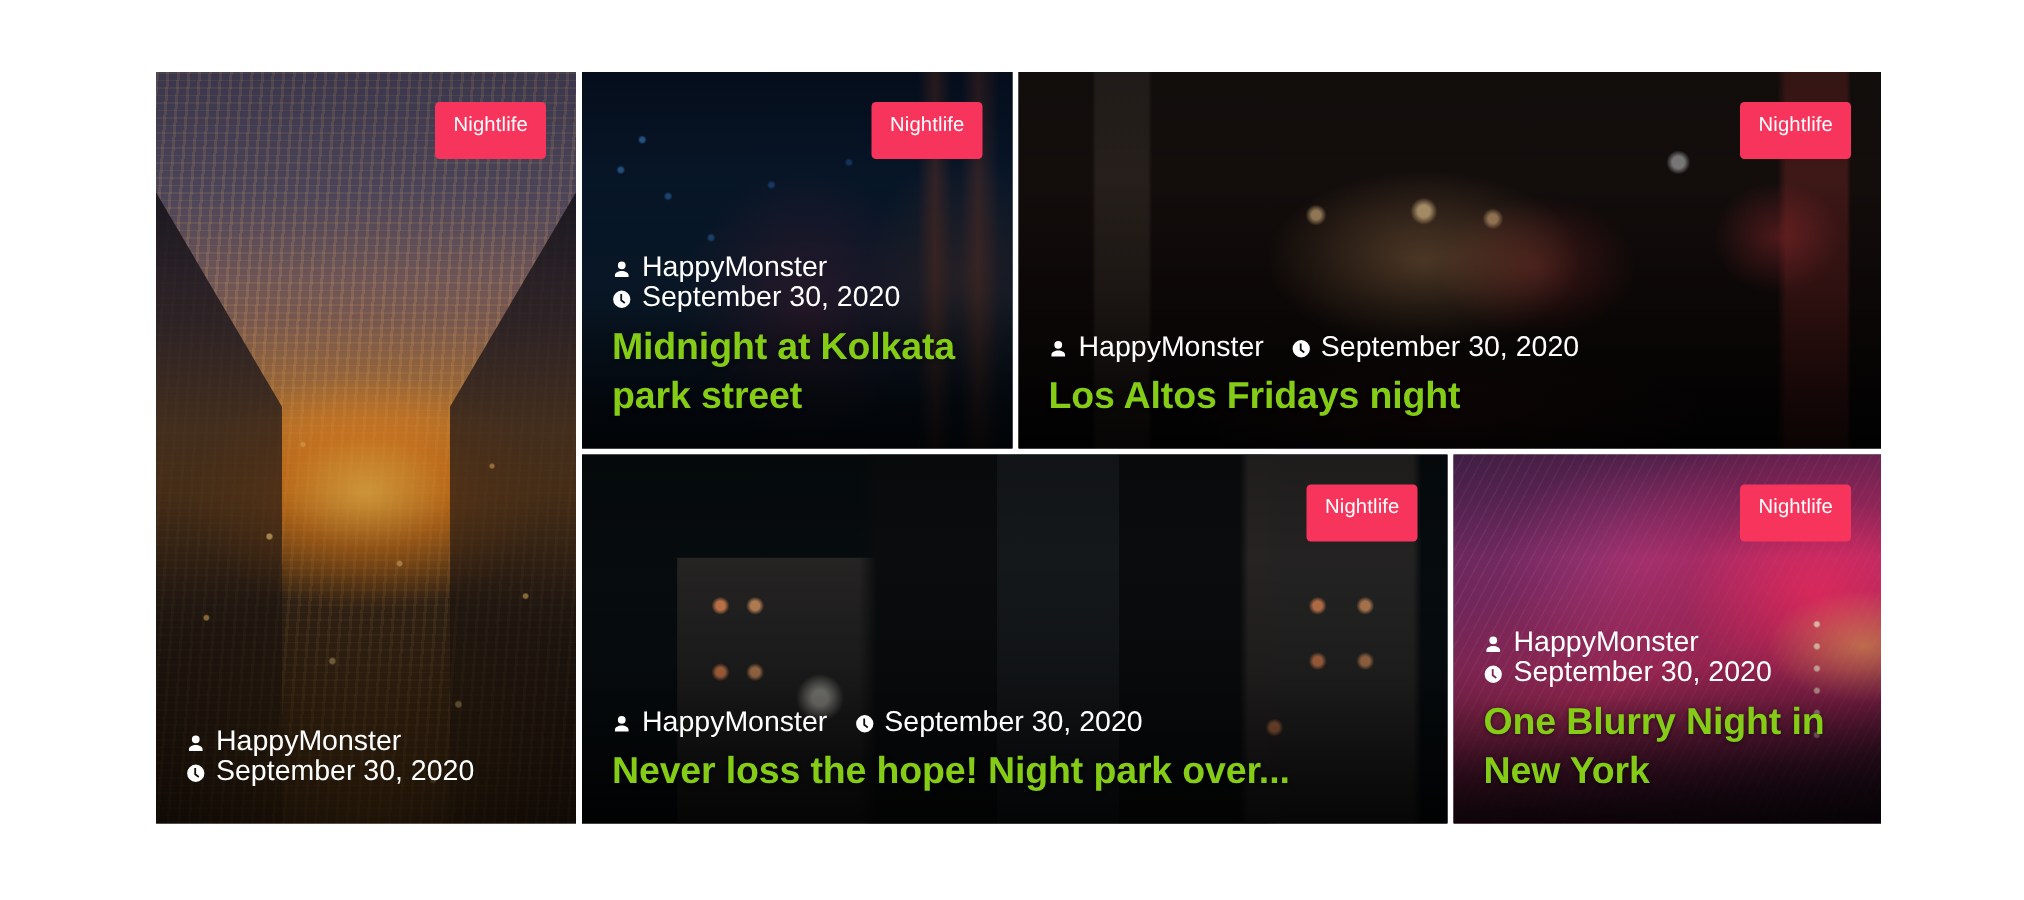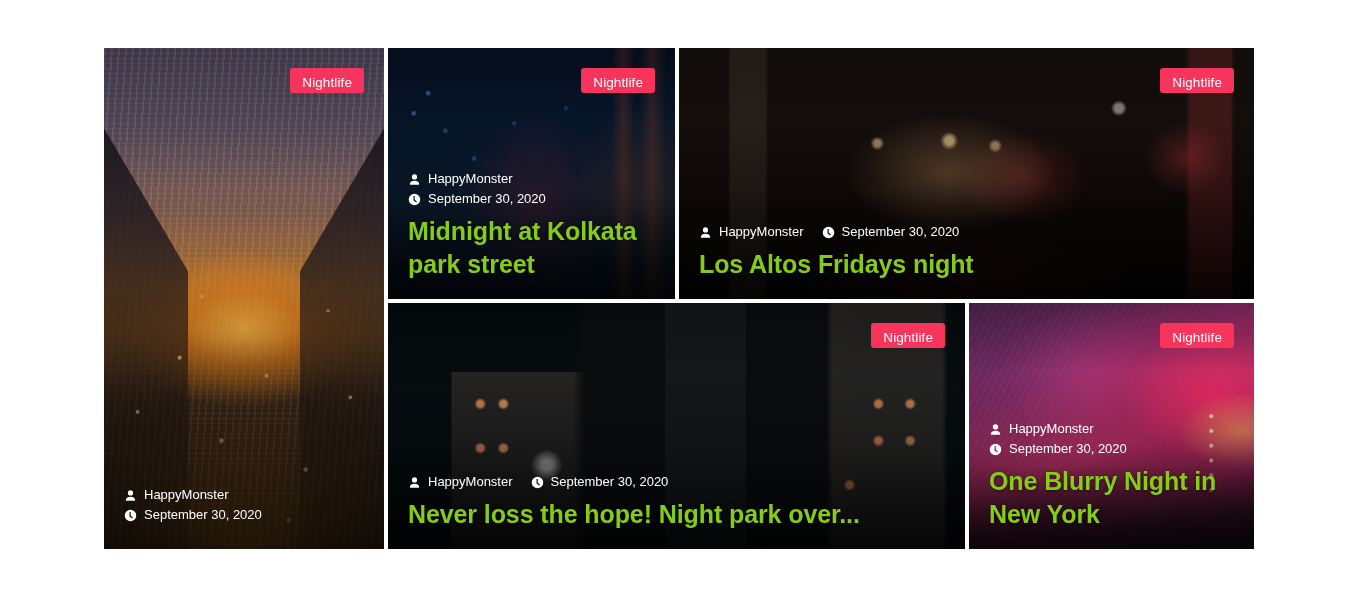--- a/index.html
+++ b/index.html
@@ -200,41 +200,41 @@
 
   
   .badge {
     position: absolute;
     top: 20px;
     right: 20px;
     background: #f7355c;
     color: #ffffff;
     font-size: 13.5px;
     line-height: 1;
-    padding: 8px 12px 3px;
+    padding: 8px 12px 16px;
     border-radius: 3px;
     letter-spacing: .1px;
     white-space: nowrap;
     z-index: 3;
   }
 
   
   .content {
     position: absolute;
     left: 20px;
     right: 20px;
     bottom: 18px;
     z-index: 2;
     color: #ffffff;
   }
 
   .meta {
     display: flex;
     flex-wrap: wrap;
-    font-size: 13px;
+    font-size: 19px;
     line-height: 20px;
     color: #ffffff;
     margin-bottom: 6px;
   }
   .meta.stacked { flex-direction: column; }
   .meta.inline { flex-direction: row; align-items: center; column-gap: 18px; }
 
   .meta-item {
     display: flex;
     align-items: center;

